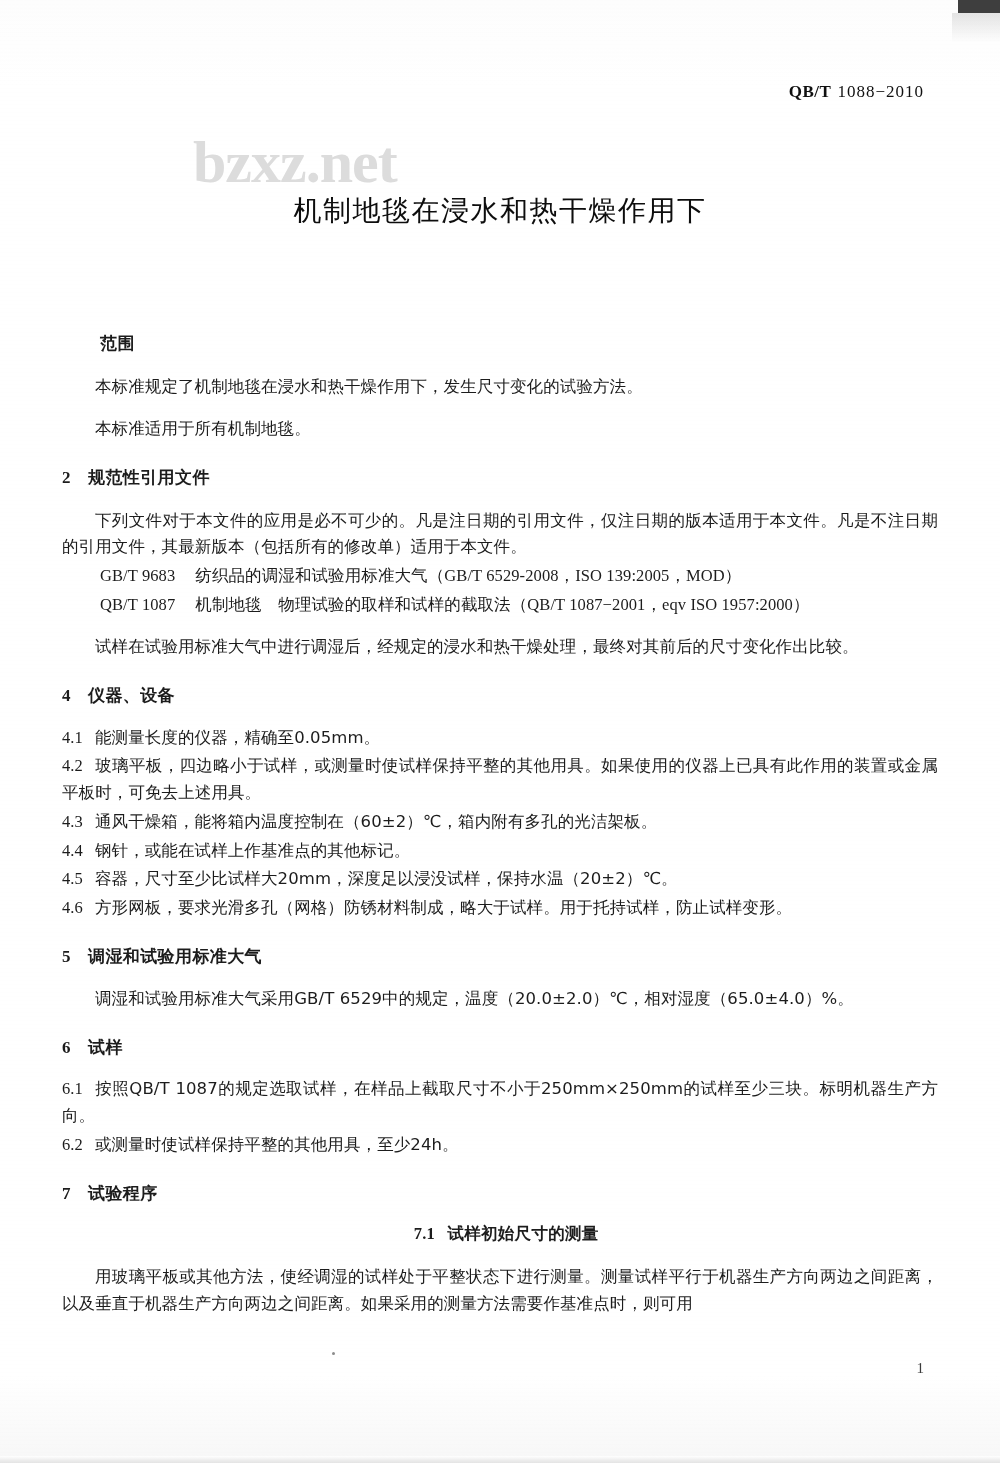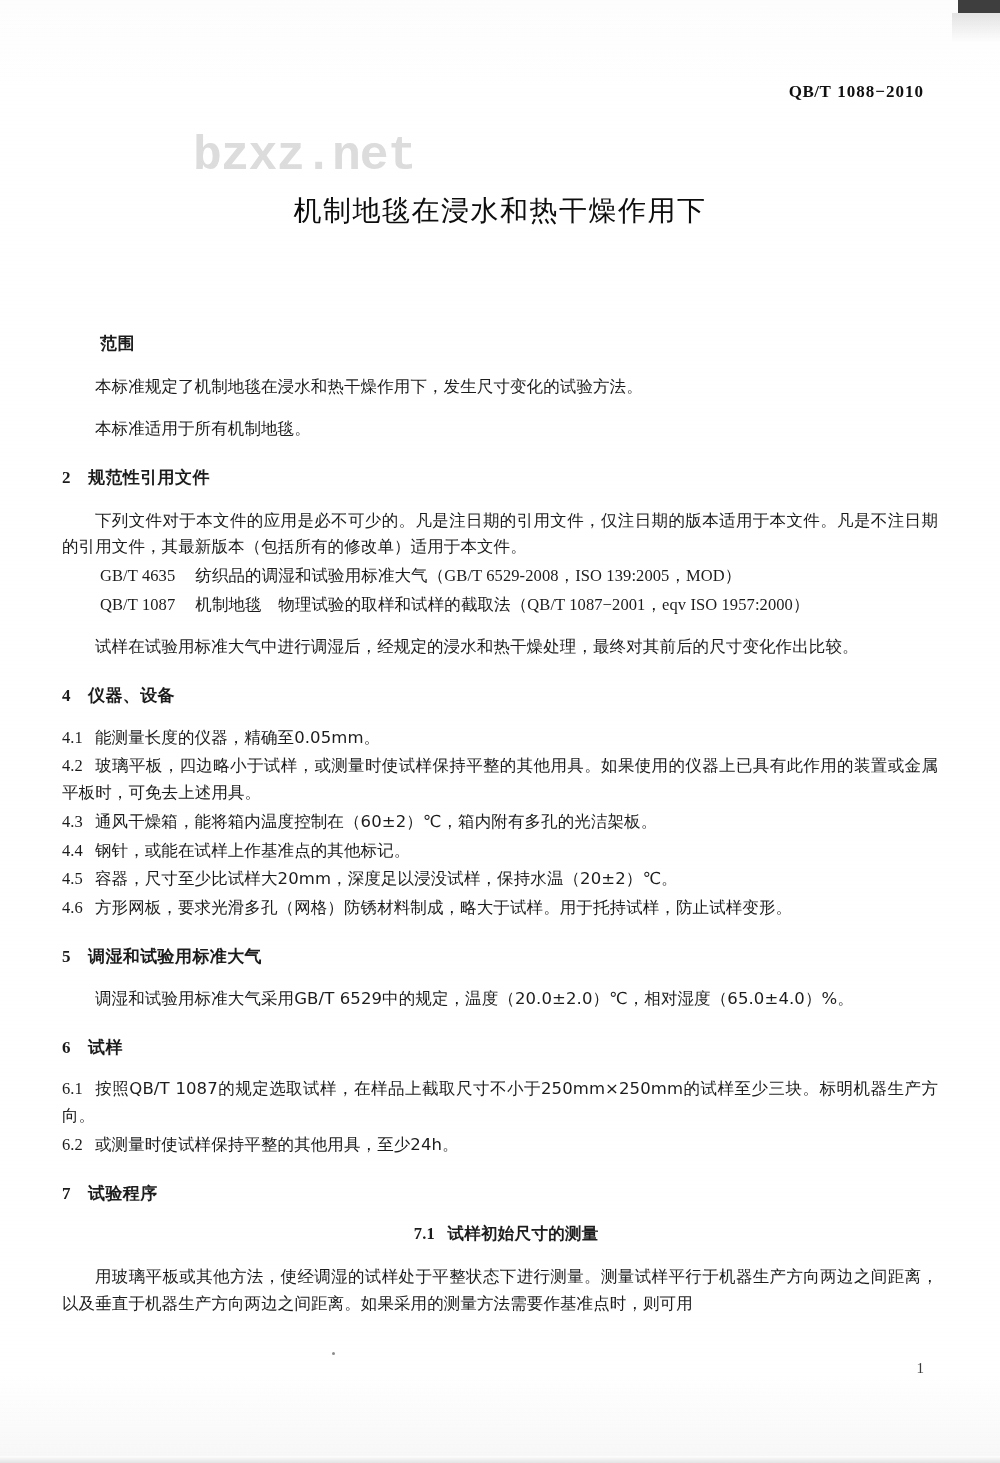--- a/index.html
+++ b/index.html
@@ -66,36 +66,36 @@
     letter-spacing: .5px;
     white-space: nowrap;
     font-family: "Liberation Serif", "DejaVu Serif", serif;
     color: #101010;
   }
   .doc-header .std-code {
     font-weight: bold;
     font-family: "Liberation Serif", "DejaVu Serif", serif;
   }
   .doc-header .std-num {
-    font-weight: bold;
+    font-weight: normal;
     margin-left: 6px;
     letter-spacing: 1px;
     margin-top: 44px;
   }
 
   
   .watermark {
     position: absolute;
     top: 132px;
     left: 193px;
-    font-size: 48px;
+    font-size: 60px;
     font-weight: bold;
     letter-spacing: -1px;
     color: #dcdcdc;
-    font-family: Liberation Mono, monospace;
+    font-family: Liberation Serif, serif;
     user-select: none;
     line-height: 1;
   }
 
   
   .doc-title {
     position: absolute;
     top: 190px;
     left: 0;
     width: 1000px;
@@ -218,21 +218,21 @@
 
     <div class="sec-head no-num">范围</div>
     <p class="para indent">本标准规定了机制地毯在浸水和热干燥作用下，发生尺寸变化的试验方法。</p>
     <p class="para indent">本标准适用于所有机制地毯。</p>
 
     <div class="sec-head">
       <span class="num">2</span><span>规范性引用文件</span>
     </div>
     <p class="para indent">下列文件对于本文件的应用是必不可少的。凡是注日期的引用文件，仅注日期的版本适用于本文件。凡是不注日期的引用文件，其最新版本（包括所有的修改单）适用于本文件。</p>
     <div class="ref-line">
-      <span class="ref-id">GB/T 4635</span><span>纺织品的调湿和试验用标准大气（GB/T 6529-2008，ISO 139:2005，MOD）</span>
+      <span class="ref-id">GB/T 9683</span><span>纺织品的调湿和试验用标准大气（GB/T 6529-2008，ISO 139:2005，MOD）</span>
     </div>
     <div class="ref-line">
       <span class="ref-id">QB/T 1087</span><span>机制地毯　物理试验的取样和试样的截取法（QB/T 1087−2001，eqv ISO 1957:2000）</span>
     </div>
 
     <p class="para indent">试样在试验用标准大气中进行调湿后，经规定的浸水和热干燥处理，最终对其前后的尺寸变化作出比较。</p>
 
     <div class="sec-head">
       <span class="num">4</span><span>仪器、设备</span>
     </div>

